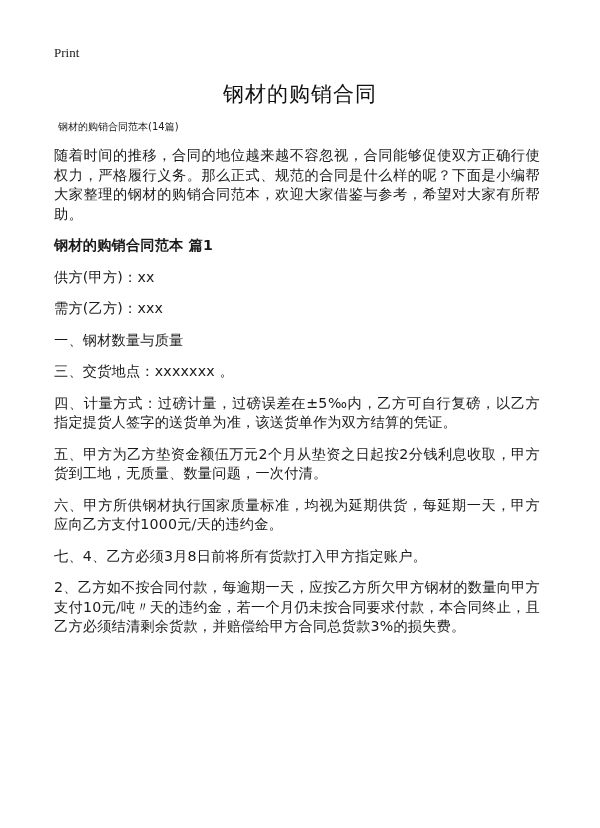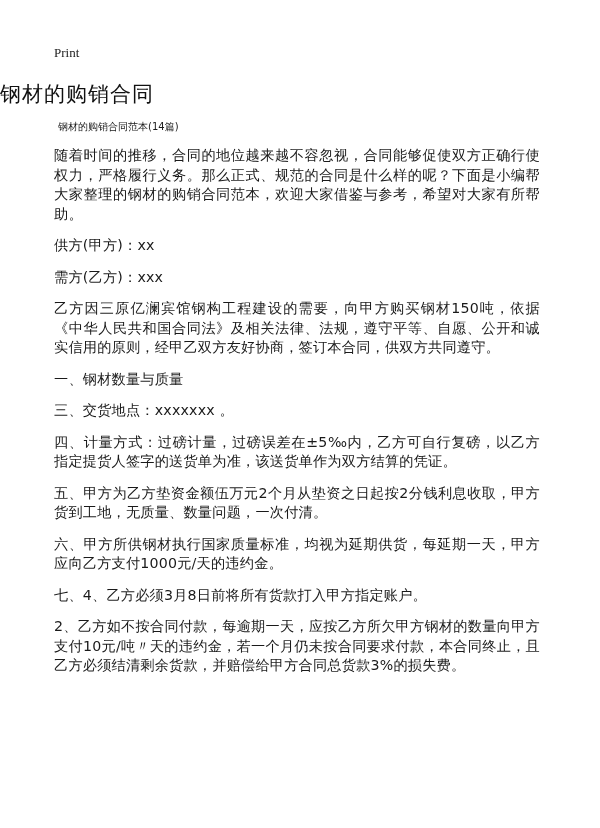--- a/index.html
+++ b/index.html
@@ -1,41 +1,41 @@
 <!DOCTYPE html>
 <html><head>
 <meta charset="utf-8">
 <style>
   html, body { margin:0; padding:0; background:#ffffff; }
   body { width:600px; height:828px; overflow:hidden; position:relative;
          font-family:"DejaVu Sans", sans-serif; color:#1a1a1a; }
   .page { position:absolute; left:0; top:0; width:509px; height:828px; }
   .print { position:absolute; left:54px; top:45px; font-family:"Liberation Serif", serif;
            font-size:13px; color:#222; }
-  .title { position:absolute; left:0; width:600px; top:80px; 
+  .title { position:absolute; left:0; width:600px; top:80px; text-align:center;
            font-size:21px; color:#111; letter-spacing:1px;font-family:Liberation Serif, serif; }
   .content { position:absolute; left:54px; top:120px; width:496px; }
   .p { font-size:14.2px; line-height:19.5px; margin:0 10px 12px 0; letter-spacing:0.2px;
        text-align:justify; }
   .p.h { font-weight:bold; }
   .sub { font-size:10px; margin:0 0 12px 4px; }
 </style>
 </head>
 <body>
 
 <div class="page">
   <div class="print">Print</div>
   <div class="title">钢材的购销合同</div>
 
   <div class="content">
     <p class="sub">钢材的购销合同范本(14篇)</p>
     <p class="p">随着时间的推移，合同的地位越来越不容忽视，合同能够促使双方正确行使权力，严格履行义务。那么正式、规范的合同是什么样的呢？下面是小编帮大家整理的钢材的购销合同范本，欢迎大家借鉴与参考，希望对大家有所帮助。</p>
+    <p class="p h">钢材的购销合同范本 篇1</p>
     <p class="p">供方(甲方)：xx</p>
     <p class="p">需方(乙方)：xxx</p>
-    <p class="p">乙方因三原亿澜宾馆钢构工程建设的需要，向甲方购买钢材150吨，依据《中华人民共和国合同法》及相关法律、法规，遵守平等、自愿、公开和诚实信用的原则，经甲乙双方友好协商，签订本合同，供双方共同遵守。</p>
     <p class="p">一、钢材数量与质量</p>
     <p class="p">三、交货地点：xxxxxxx 。</p>
     <p class="p">四、计量方式：过磅计量，过磅误差在±5‰内，乙方可自行复磅，以乙方指定提货人签字的送货单为准，该送货单作为双方结算的凭证。</p>
     <p class="p">五、甲方为乙方垫资金额伍万元2个月从垫资之日起按2分钱利息收取，甲方货到工地，无质量、数量问题，一次付清。</p>
     <p class="p">六、甲方所供钢材执行国家质量标准，均视为延期供货，每延期一天，甲方应向乙方支付1000元/天的违约金。</p>
     <p class="p">七、4、乙方必须3月8日前将所有货款打入甲方指定账户。</p>
     <p class="p">2、乙方如不按合同付款，每逾期一天，应按乙方所欠甲方钢材的数量向甲方支付10元/吨〃天的违约金，若一个月仍未按合同要求付款，本合同终止，且乙方必须结清剩余货款，并赔偿给甲方合同总货款3%的损失费。</p>
   </div>
 </div>
 

